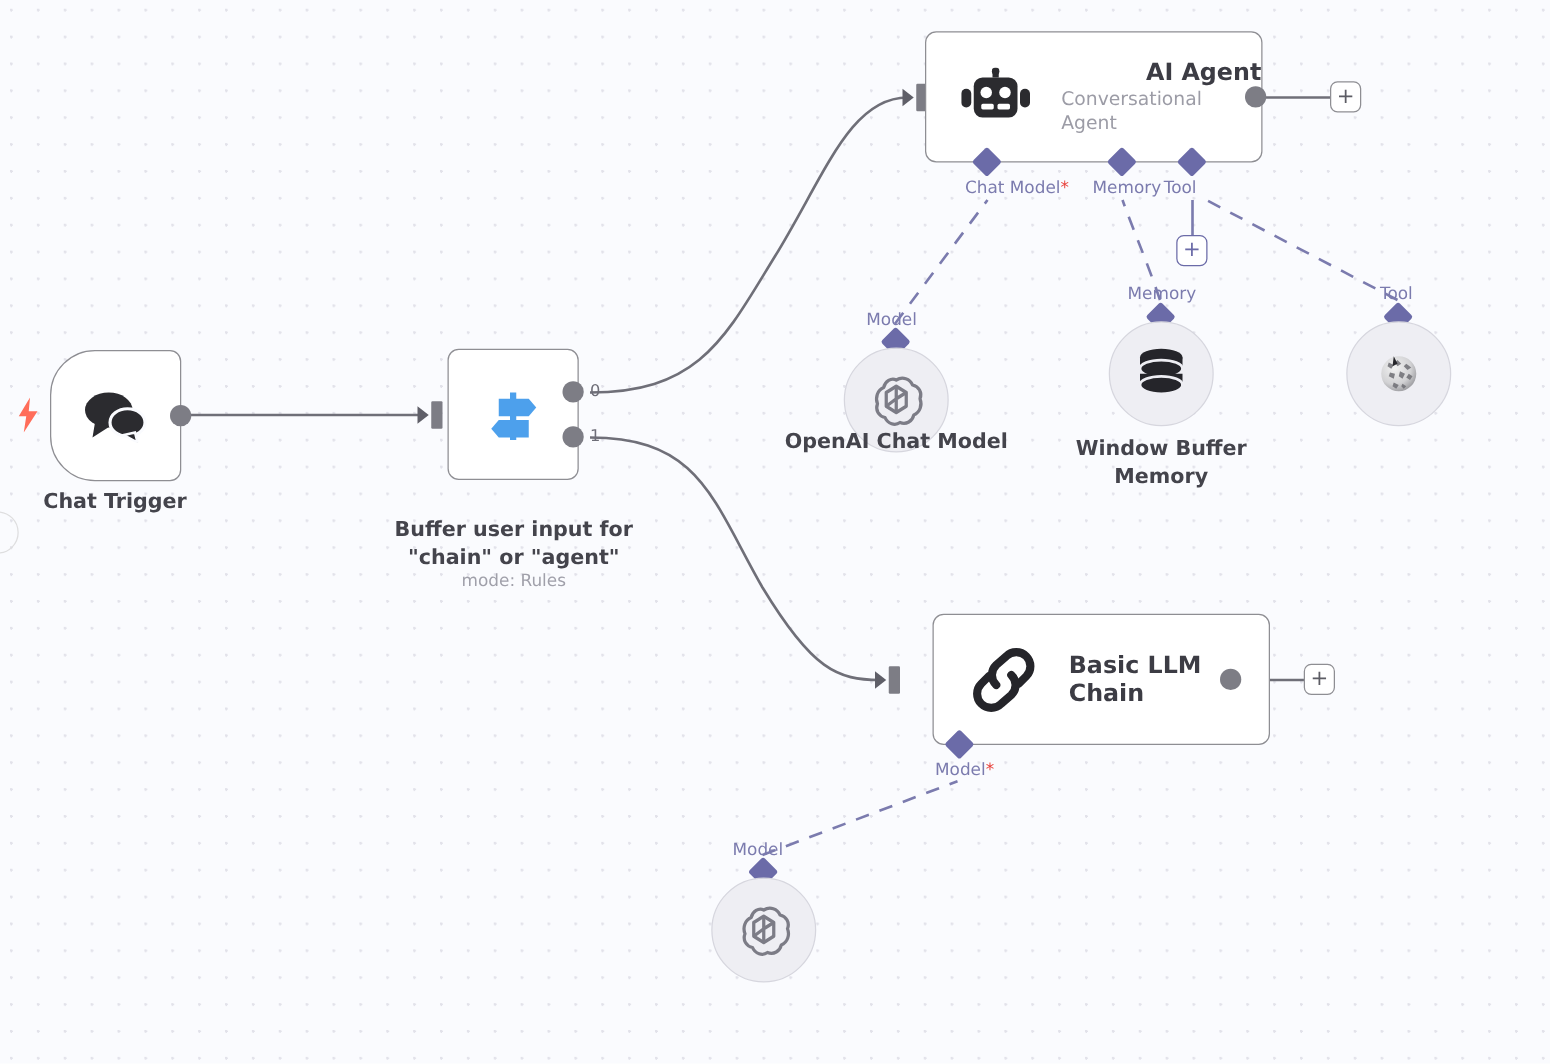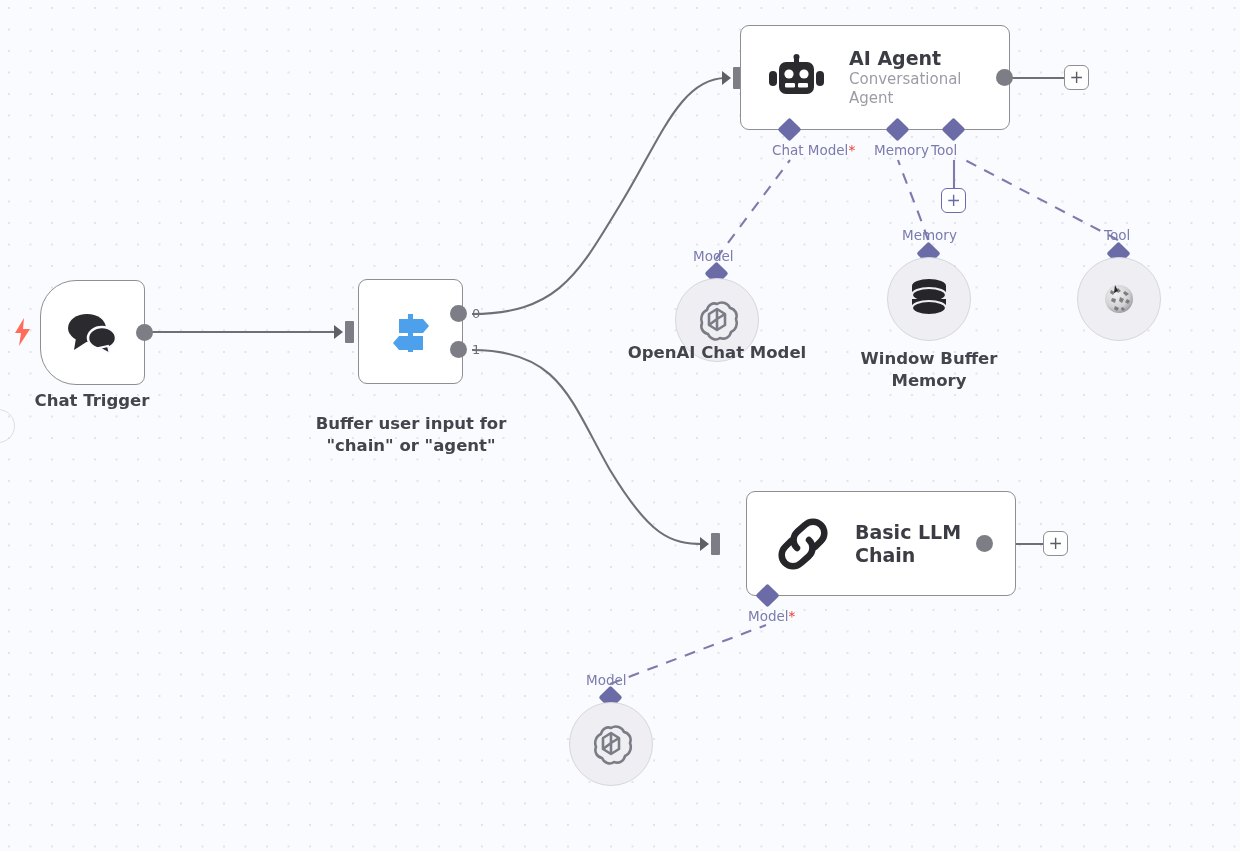--- a/index.html
+++ b/index.html
@@ -203,39 +203,40 @@
       </svg>
     </span>
   </div>
   <div class="out-dot" style="left:450px; top:305px;"></div>
   <div class="out-label" style="left:472px; top:306px;">0</div>
   <div class="out-dot" style="left:450px; top:341px;"></div>
   <div class="out-label" style="left:472px; top:342px;">1</div>
   <div class="caption" style="left:280px; top:391px; width:262px;">
     <span>Buffer user input for
 "chain" or "agent"</span>
+    <span class="sub">mode: Rules</span>
   </div>
 
   <div class="in-arrow" style="left:722px; top:71px;"></div>
   <div class="in-port" style="left:733px; top:67px;"></div>
   <div class="node" style="left:740px; top:25px; width:270px; height:105px; padding-left:28px;">
     <span class="node-icon">
       <svg width="56" height="48" viewBox="0 0 56 48">
         <rect x="25" y="1" width="5" height="7" fill="#2b2b2f"></rect>
         <circle cx="27.5" cy="3" r="3" fill="#2b2b2f"></circle>
         <rect x="10" y="8" width="35" height="32" rx="7" fill="#2b2b2f"></rect>
         <rect x="0" y="17" width="8" height="15" rx="4" fill="#2b2b2f"></rect>
         <rect x="47" y="17" width="8" height="15" rx="4" fill="#2b2b2f"></rect>
         <circle cx="20" cy="20" r="4.6" fill="#ffffff"></circle>
         <circle cx="35" cy="20" r="4.6" fill="#ffffff"></circle>
         <rect x="16" y="29" width="10" height="4.5" rx="1.3" fill="#ffffff"></rect>
         <rect x="29" y="29" width="10" height="4.5" rx="1.3" fill="#ffffff"></rect>
       </svg>
     </span>
-    <span class="node-titlewrap" style="margin-left:24px;">
+    <span class="node-titlewrap" style="margin-left:24px;align-items:flex-end;">
       <span class="node-inner-title">AI Agent</span>
       <span class="node-inner-sub">Conversational Agent</span>
     </span>
   </div>
   <div class="out-dot" style="left:996px; top:69px;"></div>
   <div class="plus-btn" style="left:1064px; top:65px;">+</div>
 
   <div class="diamond-stem" style="left:787px; top:130px;"></div>
   <div class="diamond" style="left:781px; top:121px;"></div>
   <div class="conn-label" style="left:772px; top:142px;text-align:center;">

